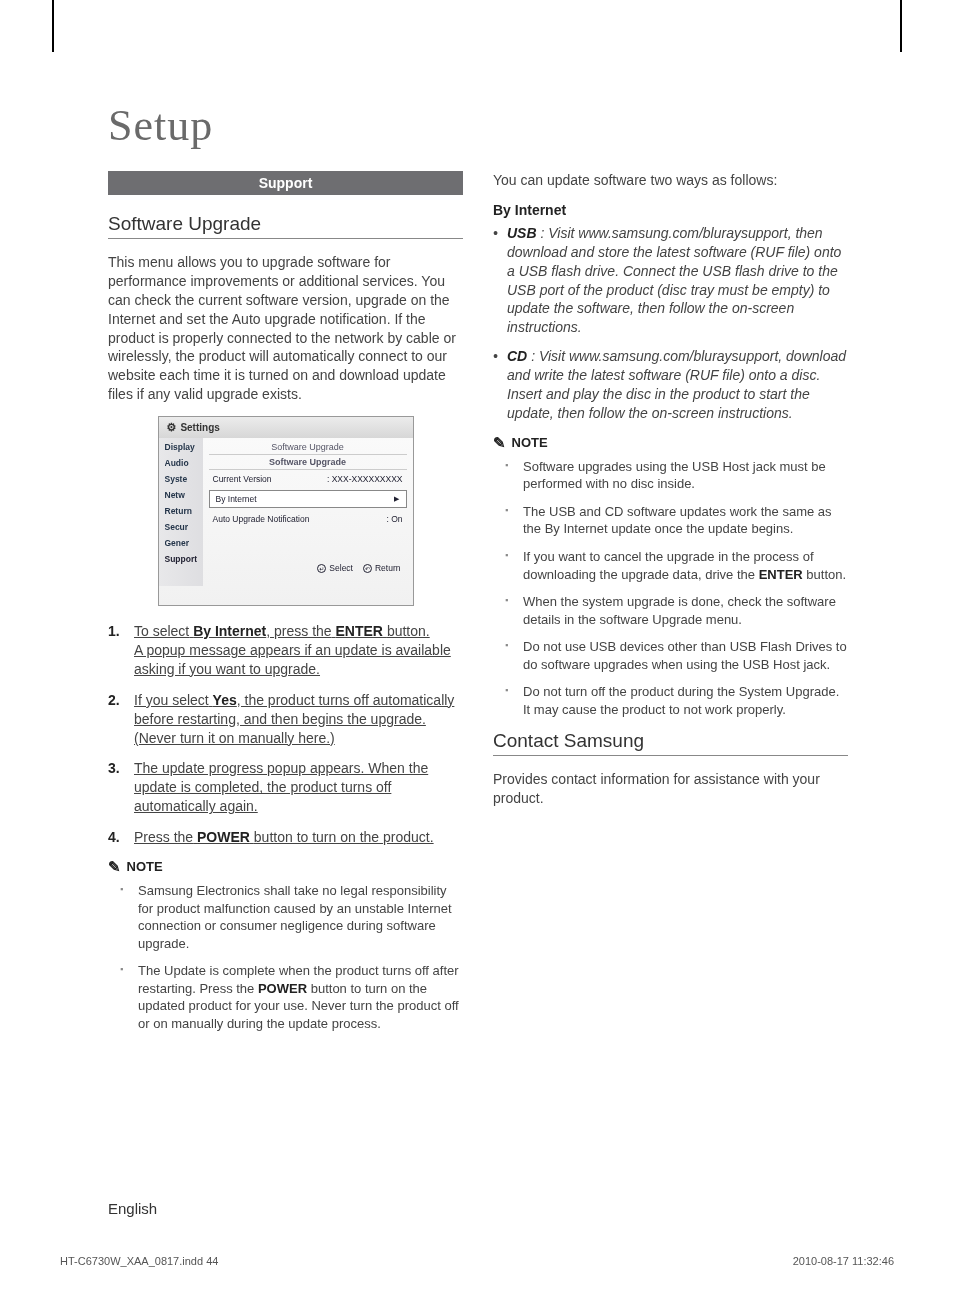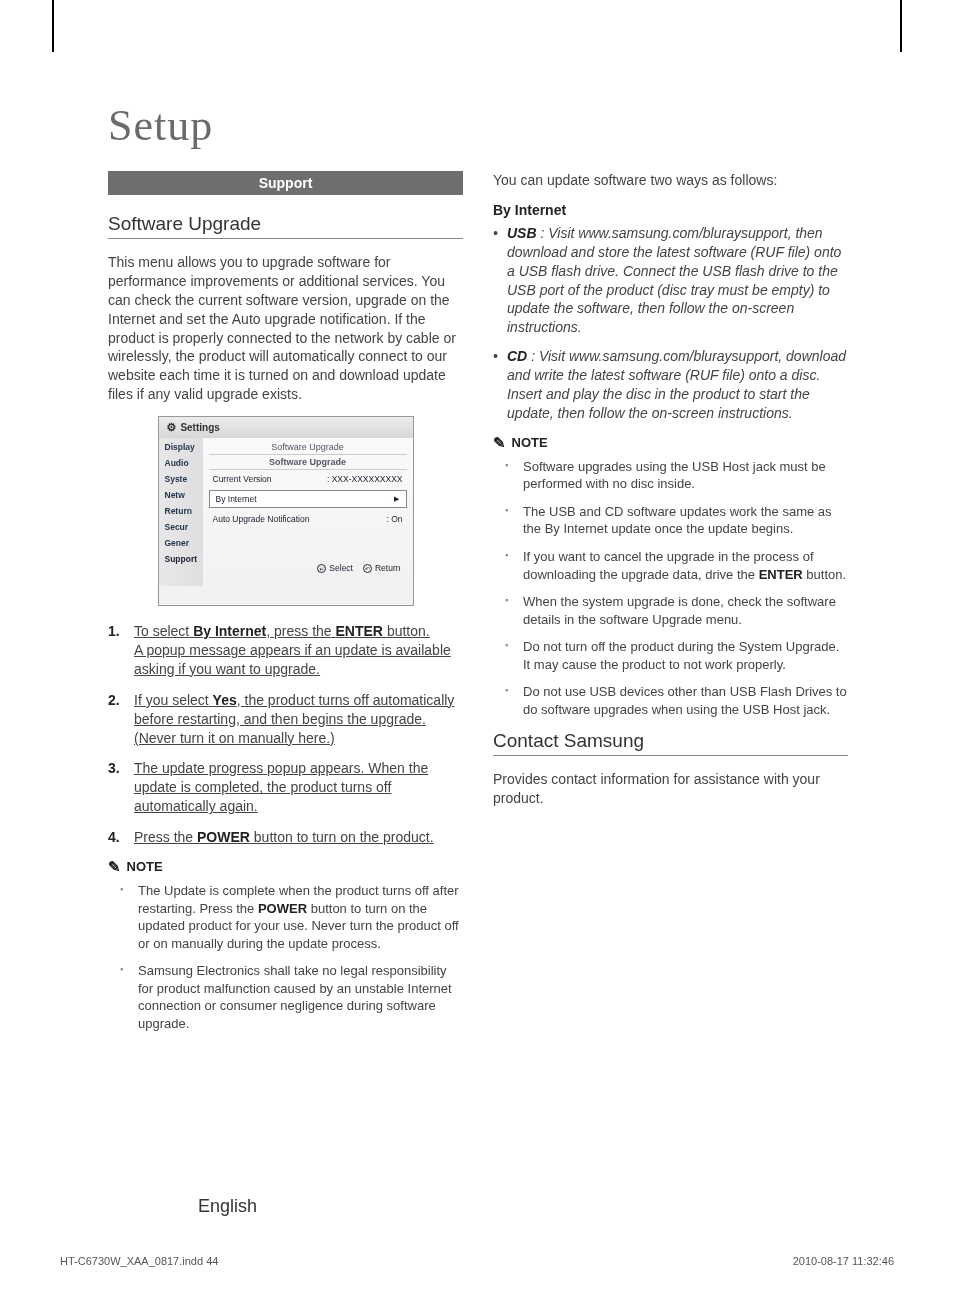--- a/index.html
+++ b/index.html
@@ -22,21 +22,21 @@
   .strong { font-weight: bold; color: #222; }
   ol.num { list-style: none; padding: 0; margin: 12px 0; counter-reset: step; }
   ol.num > li { font-size: 14px; line-height: 1.35; color: #444; padding-left: 26px; position: relative; margin-bottom: 12px; text-decoration: underline; }
   ol.num > li::before { counter-increment: step; content: counter(step) "."; position: absolute; left: 0; top: 0; font-weight: bold; color: #222; }
   .note-head { font-size: 13px; font-weight: bold; color: #222; margin: 10px 0 8px; display: flex; align-items: center; gap: 6px; }
   .note-icon { font-size: 15px; line-height: 1; }
   ul.note-list { list-style: none; padding: 0; margin: 0 0 12px 12px; }
   ul.note-list > li { font-size: 13px; line-height: 1.35; color: #444; padding-left: 18px; position: relative; margin-bottom: 10px; }
   ul.note-list > li::before { content: "▪"; position: absolute; left: 0; top: 1px; font-size: 9px; color: #888; }
   .footer-row { position: absolute; left: 108px; bottom: 90px; width: 740px; display: flex; align-items: center; }
-  .lang { font-size: 18px; color: #333; margin-left: 90px; }
+  .lang { font-size: 15px; color: #333; }
   .meta-row { position: absolute; left: 60px; right: 60px; bottom: 40px; display: flex; justify-content: space-between; font-size: 11px; color: #555; }
   
   .ui-shot { width: 256px; height: 190px; margin: 12px auto 16px; border: 1px solid #999; background: linear-gradient(#fbfbfb,#f1f1f1); font-size: 9px; color: #223; position: relative; font-family: Arial, sans-serif; }
   .ui-title { background: linear-gradient(#ececec,#d7d7d7); padding: 5px 8px; font-size: 10px; font-weight: bold; color: #333; display:flex; align-items:center; gap:4px; }
   .ui-body { display: flex; height: 148px; }
   .ui-nav { width: 44px; background: linear-gradient(90deg,#e8e8ea,#dedee1); padding: 4px 0 0 6px; }
   .ui-nav div { font-size: 8.5px; color: #24354a; font-weight: bold; margin-bottom: 6px; overflow: hidden; white-space: nowrap; }
   .ui-nav .sel { color: #223; }
   .ui-main { flex: 1; padding: 2px 6px; }
   .ui-h { text-align: center; font-size: 9px; color: #556; padding: 2px 0; }
@@ -123,24 +123,24 @@
           <li>
             <span><span>Press the</span> <span class="strong">POWER</span> <span>button to turn on the product.</span></span>
           </li>
         </ol>
 
         <div class="note-head">
           <span class="note-icon">✎</span>
           <span>NOTE</span>
         </div>
         <ul class="note-list">
+          <li>Samsung Electronics shall take no legal responsibility for product malfunction caused by an unstable Internet connection or consumer negligence during software upgrade.</li>
           <li>
             <span>The Update is complete when the product turns off after restarting. Press the</span> <span class="strong">POWER</span> <span>button to turn on the updated product for your use. Never turn the product off or on manually during the update process.</span>
           </li>
-          <li>Samsung Electronics shall take no legal responsibility for product malfunction caused by an unstable Internet connection or consumer negligence during software upgrade.</li>
         </ul>
       </div>
 
       <div class="col">
         <p class="para">You can update software two ways as follows:</p>
         <div class="sub-h">By Internet</div>
         <ul class="bullets">
           <li><span class="strong">USB</span> <span>: Visit www.samsung.com/bluraysupport, then download and store the latest software (RUF file) onto a USB flash drive. Connect the USB flash drive to the USB port of the product (disc tray must be empty) to update the software, then follow the on-screen instructions.</span></li>
           <li><span class="strong">CD</span> <span>: Visit www.samsung.com/bluraysupport, download and write the latest software (RUF file) onto a disc. Insert and play the disc in the product to start the update, then follow the on-screen instructions.</span></li>
         </ul>
@@ -149,22 +149,22 @@
           <span class="note-icon">✎</span>
           <span>NOTE</span>
         </div>
         <ul class="note-list">
           <li>Software upgrades using the USB Host jack must be performed with no disc inside.</li>
           <li>The USB and CD software updates work the same as the By Internet update once the update begins.</li>
           <li>
             <span>If you want to cancel the upgrade in the process of downloading the upgrade data, drive the</span> <span class="strong">ENTER</span> <span>button.</span>
           </li>
           <li>When the system upgrade is done, check the software details in the software Upgrade menu.</li>
+          <li>Do not use USB devices other than USB Flash Drives to do software upgrades when using the USB Host jack.</li>
           <li>Do not turn off the product during the System Upgrade. It may cause the product to not work properly.</li>
-          <li>Do not use USB devices other than USB Flash Drives to do software upgrades when using the USB Host jack.</li>
         </ul>
 
         <div class="h2">Contact Samsung</div>
         <p class="para">Provides contact information for assistance with your product.</p>
       </div>
     </div>
   </div>
 
   <div class="footer-row">
     <span class="lang">English</span>

